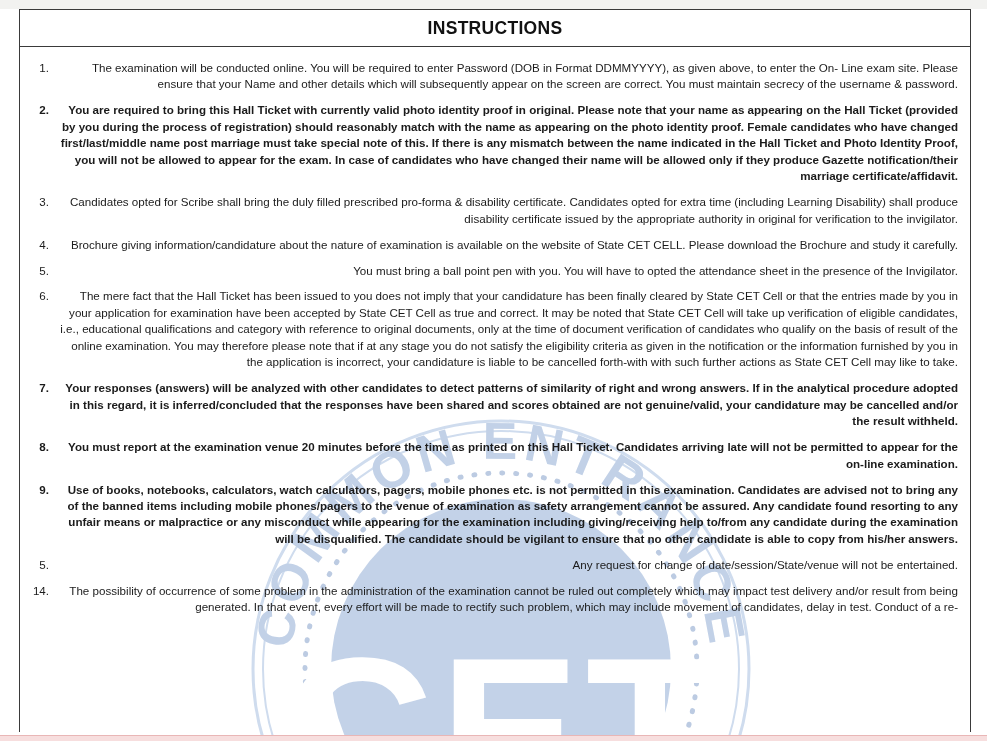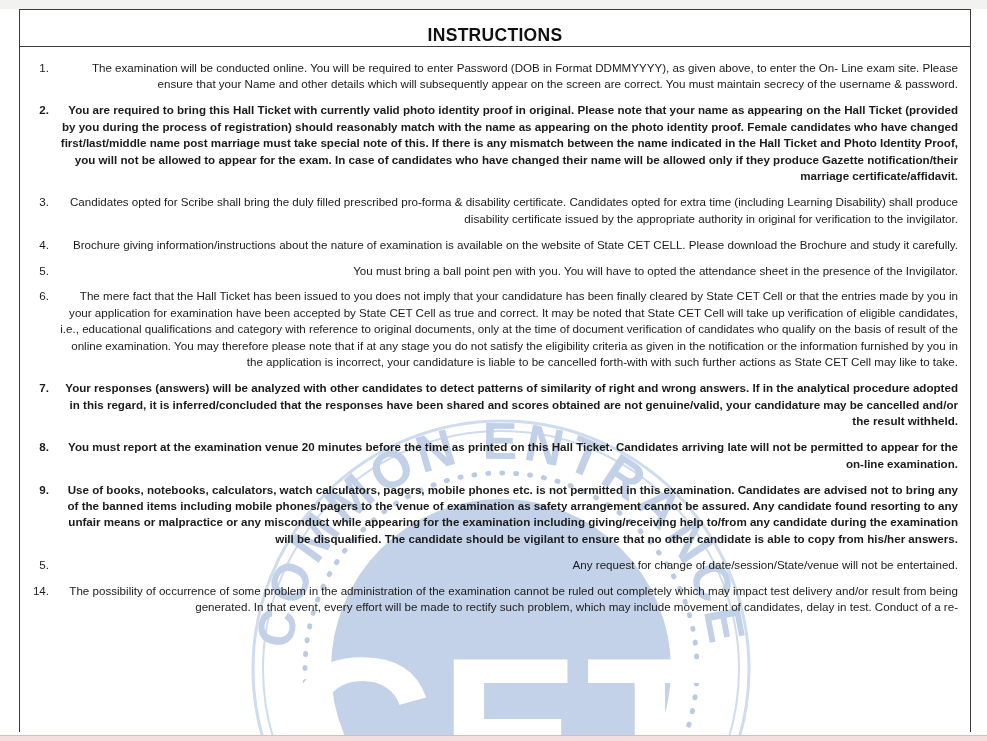--- a/index.html
+++ b/index.html
@@ -56,21 +56,21 @@
     border-bottom: none;
     box-sizing: border-box;
     background: transparent;
     z-index: 2;
   }
 
   .title-cell {
     height: 36px;
     border-bottom: 1.6px solid #3a3a3a;
     display: flex;
-    align-items: flex-end;
+    align-items: center;
     justify-content: center;
     background: transparent;
   }
   .title-cell h1 {
     margin: 0;
     font-size: 17.5px;
     font-weight: bold;
     letter-spacing: 0.3px;
     color: #111111;
     font-family: "Liberation Sans", sans-serif;
@@ -174,21 +174,21 @@
           <li class="bold">
             <span class="num">2.</span>
             <span class="txt">You are required to bring this Hall Ticket with currently valid photo identity proof in original. Please note that your name as appearing on the Hall Ticket (provided by you during the process of registration) should reasonably match with the name as appearing on the photo identity proof. Female candidates who have changed first/last/middle name post marriage must take special note of this. If there is any mismatch between the name indicated in the Hall Ticket and Photo Identity Proof, you will not be  allowed to appear for the exam. In case of candidates who have changed their name will  be allowed only if they produce Gazette notification/their marriage certificate/affidavit.</span>
           </li>
           <li>
             <span class="num">3.</span>
             <span class="txt">Candidates opted for Scribe shall bring the duly filled prescribed pro-forma &amp; disability certificate. Candidates opted for extra time (including Learning Disability) shall produce disability certificate issued by the appropriate authority in original for verification to the invigilator.</span>
           </li>
           <li>
             <span class="num">4.</span>
-            <span class="txt">Brochure giving information/instructions about the nature of examination is available on the website of State CET CELL. Please download the Brochure and study it carefully.</span>
+            <span class="txt">Brochure giving information/candidature about the nature of examination is available on the website of State CET CELL. Please download the Brochure and study it carefully.</span>
           </li>
           <li>
             <span class="num">5.</span>
             <span class="txt">You must bring a ball point pen with you. You will have to opted the attendance sheet in the presence of the Invigilator.</span>
           </li>
           <li>
             <span class="num">6.</span>
             <span class="txt">The mere fact that the Hall Ticket has been issued to you does not imply that your candidature has been finally cleared by State CET Cell or that the entries made by you in your application for examination have been accepted by State CET Cell as true and correct. It may be noted that State CET Cell will take up verification of eligible candidates, i.e., educational qualifications and category with reference to original documents, only at the time of document verification of candidates who qualify on the basis of result of the online examination. You may therefore please note that if at any stage you do not satisfy the eligibility criteria as given in the notification or the information furnished by you in the application is incorrect, your candidature is liable to be cancelled forth-with with such further actions as State CET Cell may like to take.</span>
           </li>
           <li class="bold">

